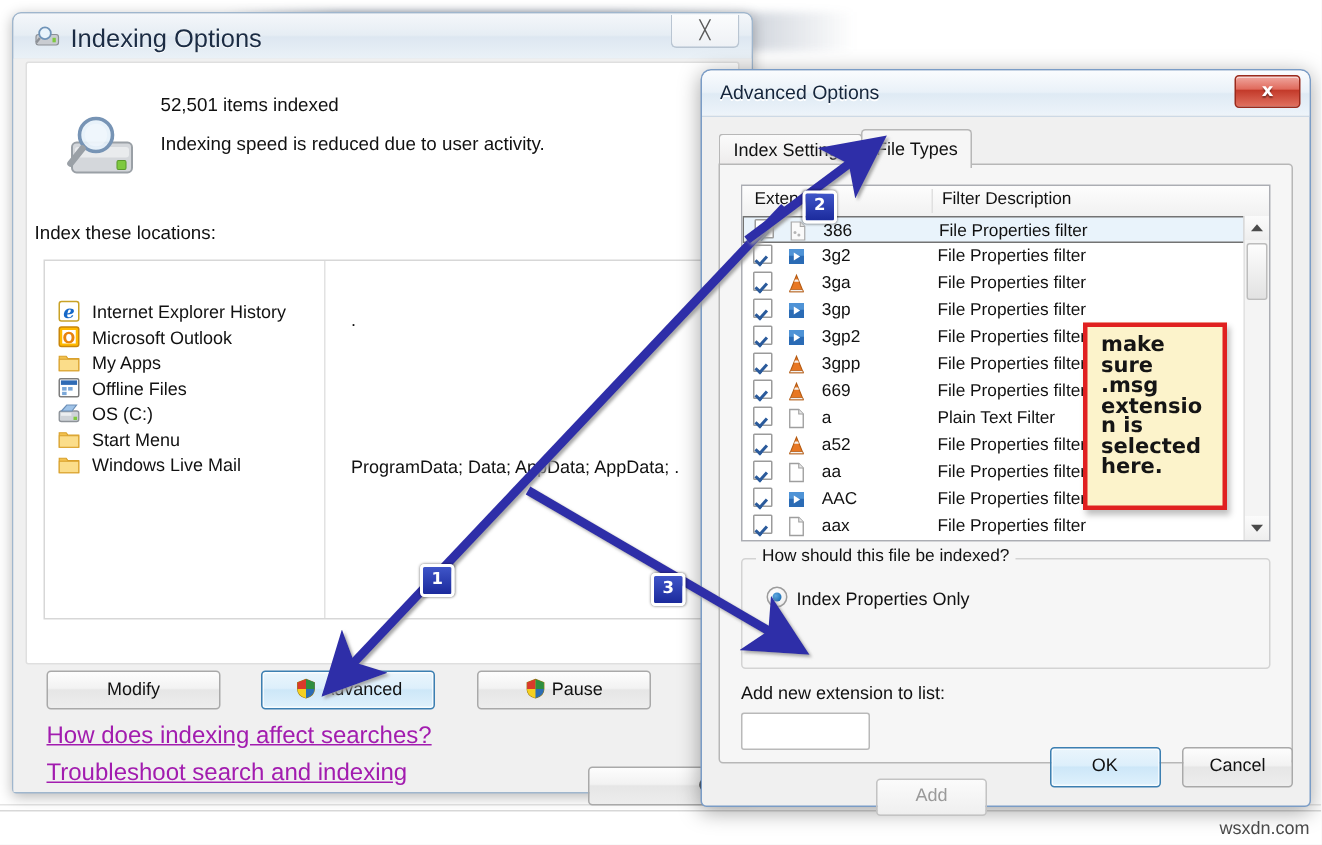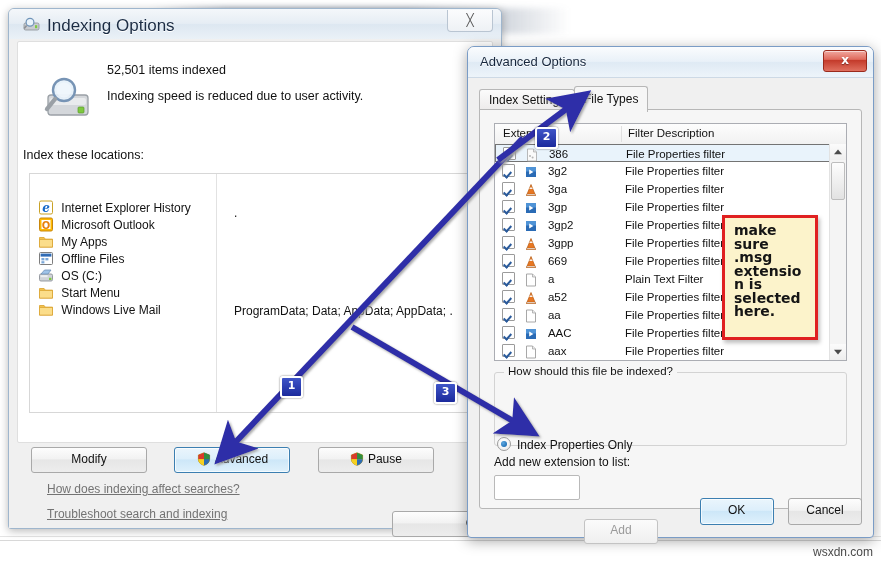--- a/index.html
+++ b/index.html
@@ -110,21 +110,21 @@
     background:linear-gradient(180deg,#fdfdfd 0%,#f2f2f2 45%,#e6e6e6 50%,#ededed 100%);
     border:1px solid #a9a9a9;border-radius:3px;font-size:12px;color:#111;
     cursor:pointer;vertical-align:top;
   }
   .wbtn.primary{
     background:linear-gradient(180deg,#eaf5fc 0%,#ddeffb 45%,#cde7f8 50%,#dff1fc 100%);
     border:1px solid #3c7fb1;box-shadow:inset 0 0 0 1px rgba(255,255,255,.7);
   }
   .shield{display:inline-block;width:14px;height:14px;vertical-align:-3px;margin-right:4px;}
   .lnk{
-    position:absolute;font-size:12px;color:#737373;text-decoration:underline;cursor:pointer;margin-left:16px;
+    position:absolute;font-size:16px;color:#a21caf;text-decoration:underline;cursor:pointer;
   }
   .idx-closebtn{
     position:absolute;left:383px;top:472px;width:92px;height:24px;padding-left:42px;
   }
 
   
   #win-adv{
     position:absolute;left:467px;top:46px;width:405px;height:490px;
     background:#f0f0f0;border:1px solid #7a9cc6;border-radius:7px 7px 4px 4px;
     box-shadow:0 3px 14px rgba(0,0,0,0.35);
@@ -186,21 +186,21 @@
   }
   .sb-arrow{position:absolute;left:0;right:0;height:16px;background:linear-gradient(180deg,#fbfbfb,#eee);cursor:pointer;}
   .sb-thumb{position:absolute;left:1px;right:1px;top:18px;height:36px;
     background:linear-gradient(180deg,#fdfdfd,#e2e2e2);border:1px solid #bdbdbd;border-radius:2px;cursor:pointer;}
 
   .grp{
     position:absolute;left:14px;top:262px;right:14px;height:72px;
     border:1px solid #d3d3d3;border-radius:3px;
   }
   .grp-leg{position:absolute;left:9px;top:-8px;background:#f6f6f6;padding:0 4px;font-size:11.5px;color:#111;}
-  .radio-row{position:absolute;left:2px;font-size:12px;color:#111;cursor:pointer;white-space:nowrap;margin-top:46px;}
+  .radio-row{position:absolute;left:16px;font-size:12px;color:#111;cursor:pointer;white-space:nowrap;}
   .rd{
     display:inline-block;width:12px;height:12px;border-radius:50%;
     border:1px solid #9c9c9c;background:radial-gradient(circle at 40% 35%,#fff,#eaeaea);
     vertical-align:-2px;margin-right:6px;position:relative;
   }
   .rd.on::after{
     content:"";position:absolute;left:3px;top:3px;width:6px;height:6px;border-radius:50%;
     background:radial-gradient(circle at 35% 35%,#5ea8e0,#0b5ea8);
   }
   .addlbl{position:absolute;left:14px;top:345px;font-size:12px;color:#111;}

